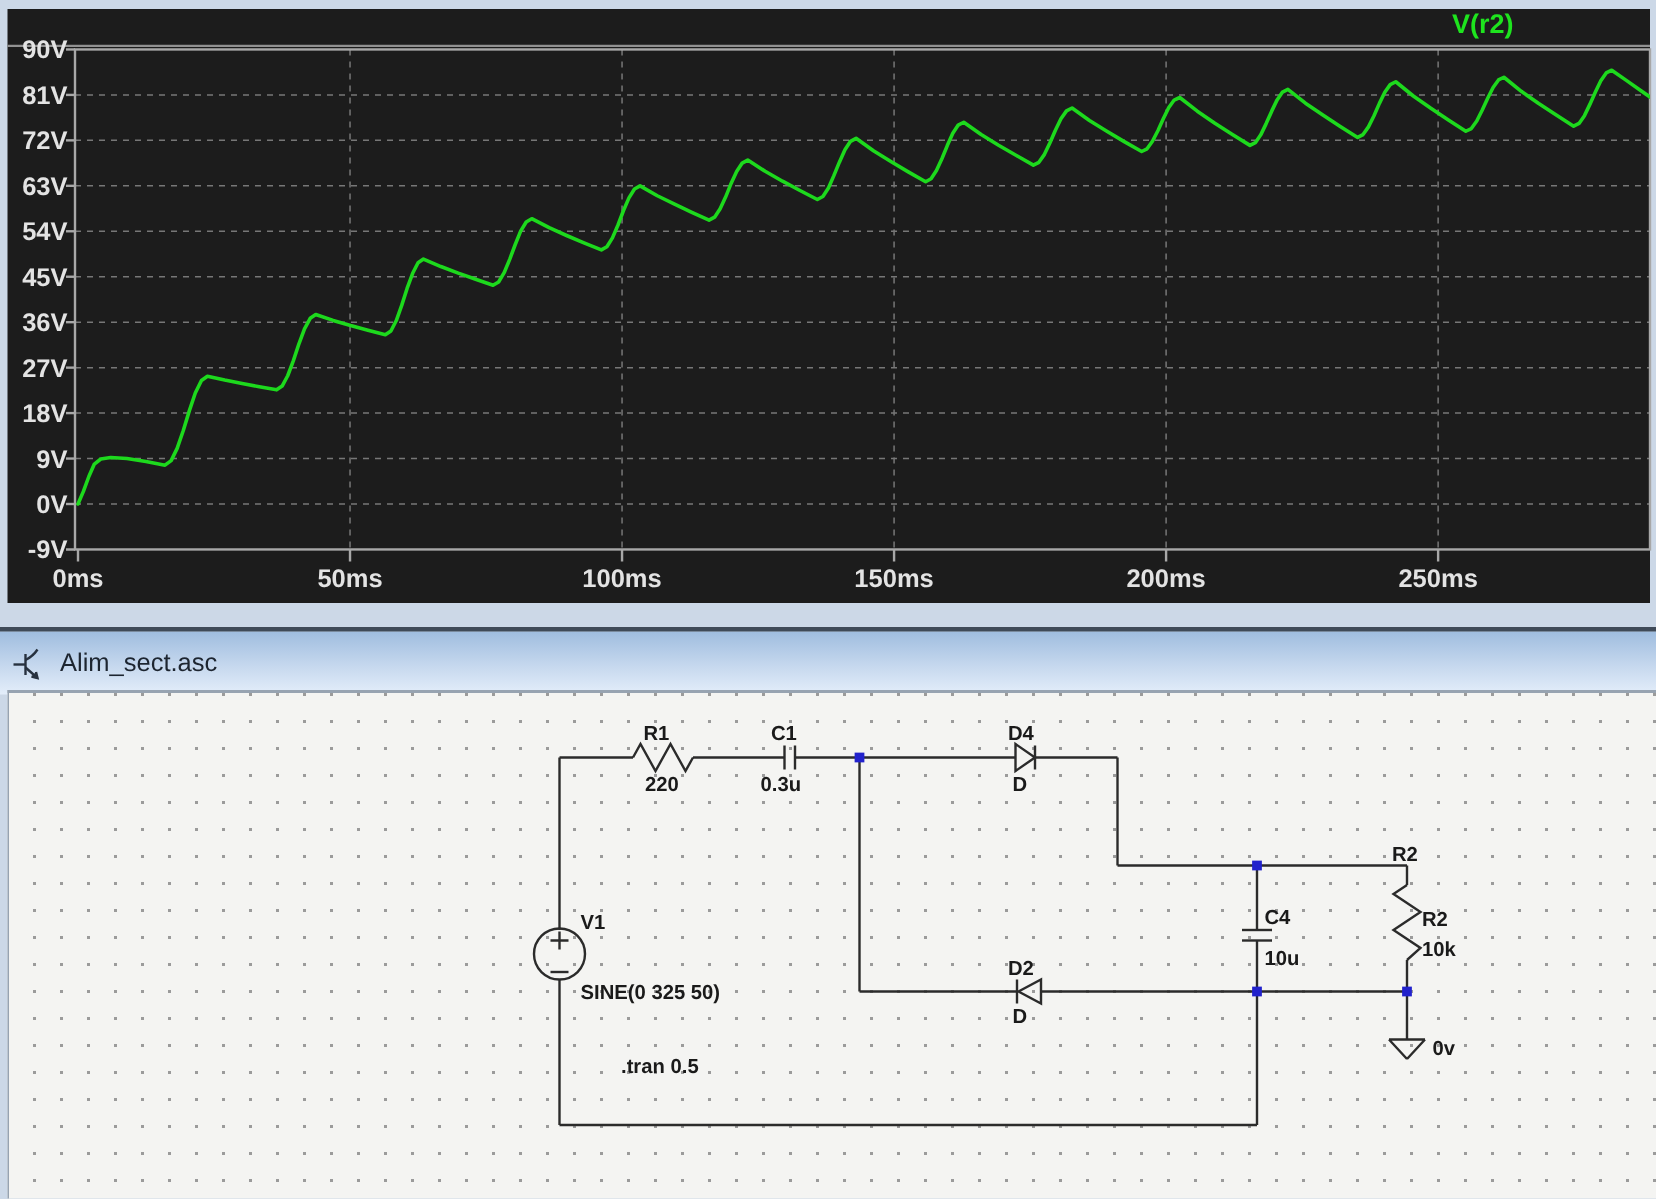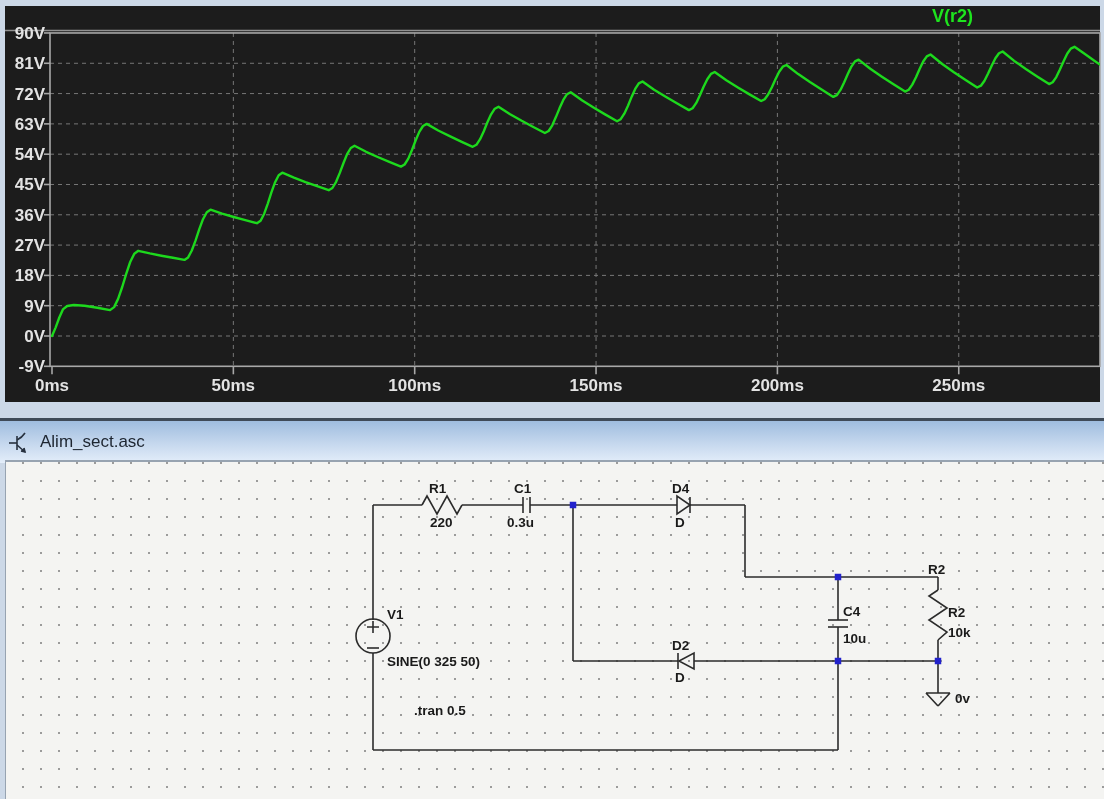--- a/index.html
+++ b/index.html
@@ -96,21 +96,21 @@
       <text x="596.05" y="391.303" text-anchor="middle" class="xlab">150ms</text>
       <line x1="777.4" y1="32.97000000000003" x2="777.4" y2="366.303" stroke="#777" stroke-width="1" stroke-dasharray="4 4"></line>
       <line x1="777.4" y1="366.303" x2="777.4" y2="374.303" stroke="#a8a8a8" stroke-width="1.6"></line>
       <text x="777.4" y="391.303" text-anchor="middle" class="xlab">200ms</text>
       <line x1="958.75" y1="32.97000000000003" x2="958.75" y2="366.303" stroke="#777" stroke-width="1" stroke-dasharray="4 4"></line>
       <line x1="958.75" y1="366.303" x2="958.75" y2="374.303" stroke="#a8a8a8" stroke-width="1.6"></line>
       <text x="958.75" y="391.303" text-anchor="middle" class="xlab">250ms</text>
       <rect x="50" y="32.97000000000003" width="1050" height="333.33299999999997" fill="none" stroke="#a8a8a8" stroke-width="1.6"></rect>
       <polyline points="52.0,336.0 55.6,327.6 59.3,317.5 62.9,309.4 67.2,306.0 73.8,305.0 84.6,305.7 97.3,307.7 110.0,310.1 114.1,307.1 118.1,298.9 122.2,287.0 126.2,273.9 130.2,262.0 134.3,253.7 138.3,250.8 149.8,253.4 161.4,255.7 172.9,257.8 184.4,259.9 188.1,257.4 191.8,250.5 195.6,240.4 199.3,229.2 203.0,219.2 206.8,212.2 210.5,209.7 222.1,213.6 233.7,217.0 245.3,220.1 256.9,223.2 260.6,220.7 264.2,213.7 267.8,203.6 271.4,192.3 275.1,182.2 278.7,175.2 282.3,172.7 293.9,177.7 305.5,182.1 317.1,186.2 328.7,190.2 332.4,188.0 336.1,181.8 339.8,172.9 343.5,163.0 347.1,154.1 350.8,148.0 354.5,145.8 366.1,151.8 377.7,157.0 389.3,161.9 400.9,166.6 404.6,164.5 408.3,158.6 412.0,150.0 415.6,140.5 419.3,131.9 423.0,126.0 426.7,123.9 438.2,130.5 449.7,136.1 461.2,141.6 472.7,146.8 476.4,144.8 480.1,139.2 483.8,131.2 487.4,122.3 491.1,114.3 494.8,108.7 498.5,106.7 510.1,114.2 521.7,120.8 533.3,127.0 544.9,133.0 548.6,131.0 552.3,125.3 555.9,117.1 559.6,108.1 563.3,99.9 567.0,94.2 570.7,92.2 582.3,100.5 593.9,107.7 605.5,114.6 617.1,121.2 620.7,119.2 624.3,113.7 628.0,105.7 631.6,96.9 635.2,88.9 638.8,83.4 642.5,81.5 654.1,89.7 665.7,96.8 677.3,103.5 688.9,110.1 692.6,108.2 696.3,102.9 699.9,95.3 703.6,86.8 707.3,79.2 711.0,73.9 714.7,72.0 726.3,80.3 737.9,87.5 749.5,94.4 761.1,101.0 764.7,99.2 768.3,94.2 772.0,87.0 775.6,79.0 779.2,71.7 782.8,66.7 786.5,65.0 798.2,74.1 809.9,82.1 821.6,89.6 833.3,96.9 836.9,95.1 840.5,89.9 844.1,82.4 847.8,74.1 851.4,66.6 855.0,61.4 858.6,59.6 870.3,68.8 881.9,76.7 893.5,84.3 905.1,91.6 908.7,89.7 912.3,84.6 916.0,77.2 919.6,68.9 923.2,61.5 926.8,56.4 930.5,54.5 942.2,64.0 953.9,72.2 965.6,80.0 977.2,87.5 980.9,85.7 984.5,80.7 988.1,73.5 991.8,65.5 995.4,58.3 999.0,53.3 1002.6,51.5 1014.2,60.9 1025.8,69.0 1037.5,76.7 1049.1,84.1 1052.7,82.3 1056.3,77.1 1059.9,69.6 1063.6,61.3 1067.2,53.8 1070.8,48.6 1074.5,46.8 1084.2,53.6 1094.0,60.5 1103.8,67.3" fill="none" stroke="#1dd91d" stroke-width="2.4" stroke-linejoin="round" stroke-linecap="round" clip-path="url(#pc)"></polyline>
     </svg>
-  <span class="legend" id="legend-0" style="color: rgb(30, 228, 30);">V(r2)</span>
+  <span class="legend" id="legend-0" style="color: rgb(30, 228, 30); margin-left: 36px;">V(r2)</span>
 </div>
 
 <div class="schem-window">
   <div class="titlebar">
     <svg class="ticon" width="24" height="26" viewBox="0 0 24 26">
       <g stroke="#27313f" stroke-width="1.6" fill="none">
         <path d="M1,13 H9"></path>
         <path d="M9,6 V20"></path>
         <path d="M9,10 C13,8 15,6 17,3"></path>
         <path d="M9,15 L17,22"></path>

